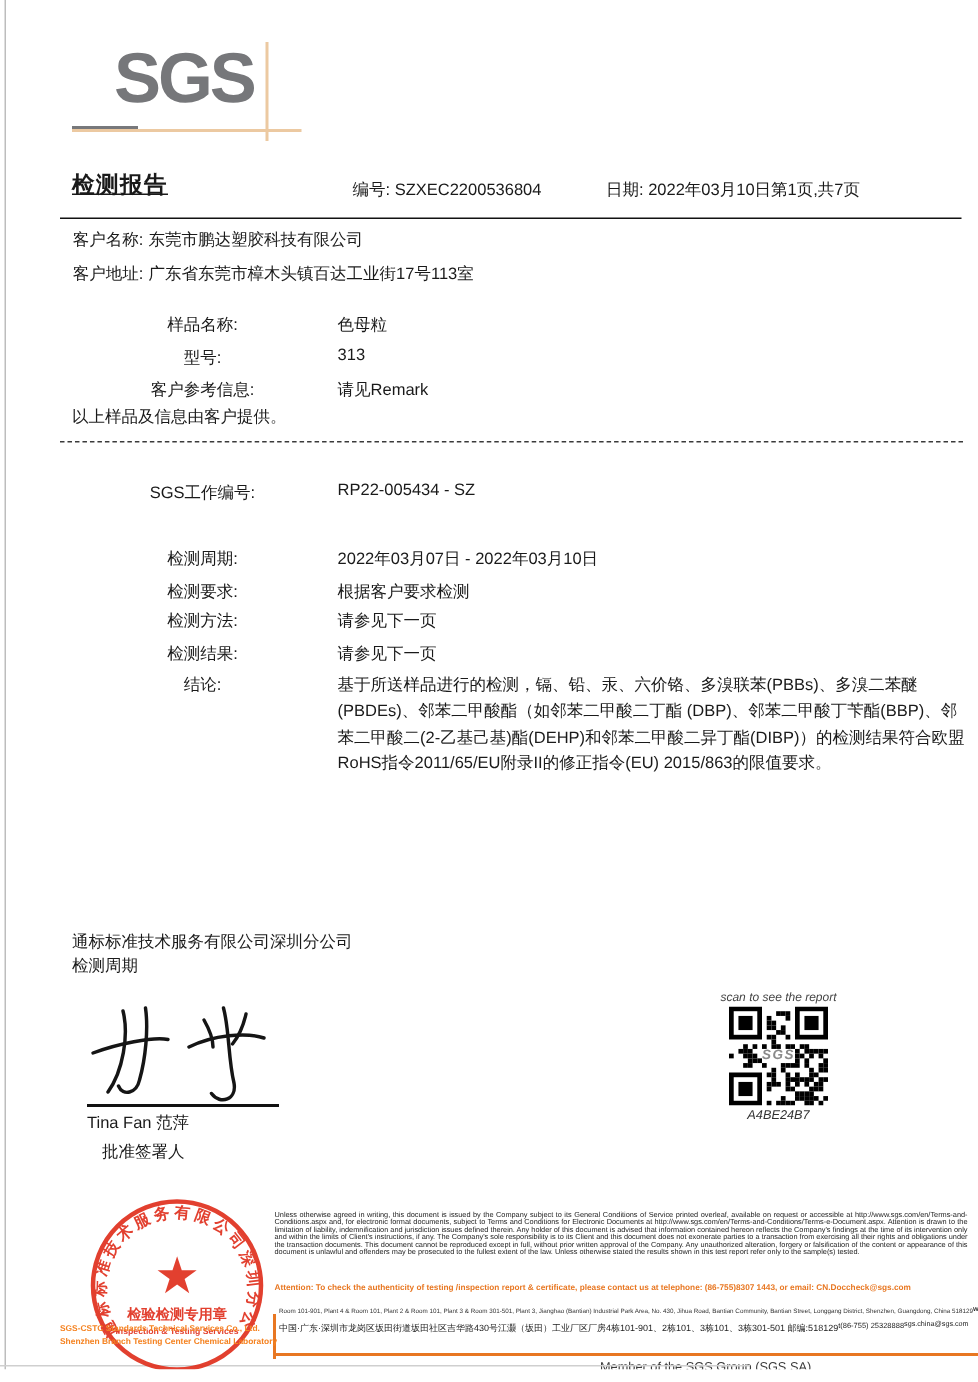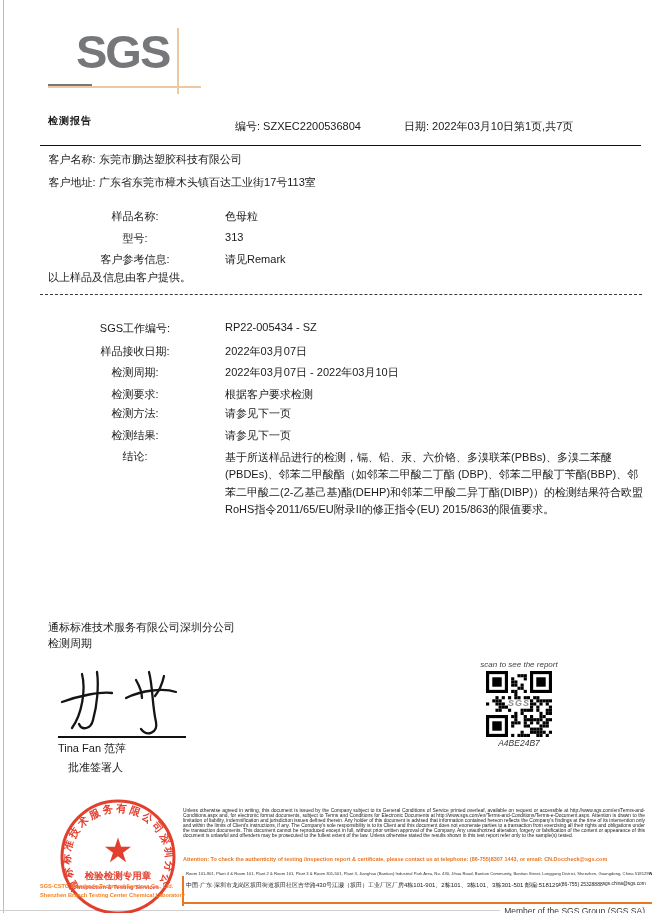--- a/index.html
+++ b/index.html
@@ -9,21 +9,21 @@
   .window-edge{left:3px;top:0;width:1px;height:921px;background:#bdbdbd;}
 
   
   .logo-text{left:76px;top:28px;font-size:47px;font-weight:800;color:#76777a;
              letter-spacing:-2px;line-height:1;}
   .logo-underline-dark{left:48px;top:84px;width:44px;height:2px;background:#77787b;}
   .logo-line-h{left:48px;top:86px;width:153px;height:2px;background:#ecc9a1;}
   .logo-line-v{left:177px;top:28px;width:2px;height:66px;background:#ecc9a1;}
 
   
-  .report-title{left:48px;top:114px;font-size:10px;font-weight:bold;letter-spacing:1px;}
+  .report-title{left:48px;top:114px;font-size:15px;font-weight:bold;letter-spacing:1px;text-decoration:underline;}
   .h-no{left:235px;top:119px;font-size:11px;}
   .h-date{left:404px;top:119px;font-size:11px;}
   .h-page{left:514px;top:119px;font-size:11px;}
   .header-rule{left:40px;top:145px;width:601px;height:1px;background:#111;}
 
   .row{position:absolute;left:48px;font-size:11px;white-space:nowrap;}
   .row .lbl{display:inline-block;vertical-align:top;text-align:center;}
   .lbl-w48{width:48px;}
   .lbl-w174{width:174px;}
   .dashed-rule{left:40px;top:294px;width:602px;border-top:1.5px dashed #3a3a3a;height:0;}
@@ -54,21 +54,21 @@
              font-weight:bold;color:#e87722;}
   .addr-en{left:186px;top:871px;width:459px;font-size:4.2px;color:#333;
            display:flex;justify-content:space-between;white-space:nowrap;}
   .addr-en .site{font-size:4.8px;font-weight:bold;}
   .addr-cn{left:186px;top:881px;width:459px;font-size:6px;color:#222;
            display:flex;justify-content:space-between;white-space:nowrap;}
   .addr-cn .tel{font-size:5px;}
   .addr-cn .mail{font-size:4.8px;}
   .orange-v{left:182px;top:876px;width:1.5px;height:30px;background:#e87722;}
   .orange-h{left:182px;top:902px;width:470px;height:1.5px;background:#e87722;}
-  .member{left:400px;top:906px;width:245px;text-align:right;font-size:8.5px;color:#3a3a3a;}
+  .member{left:400px;top:906px;width:245px;text-align:left;font-size:8.5px;color:#3a3a3a;}
   .page-edge-line{left:0;top:910px;width:500px;height:1px;background:#cfcfcf;}
   .bottom-bar{left:0;top:918px;width:652px;height:3px;
               background:linear-gradient(90deg,#474747 0%,#474747 72%,#b5b5b5 90%,#dddddd 100%);}
 
   .stamp-svg{left:56px;top:795px;opacity:.92;}
   .stamp-co1{left:40px;top:883px;font-size:5.6px;font-weight:bold;color:#f58220;white-space:nowrap;}
   .stamp-co2{left:40px;top:892px;font-size:5.6px;font-weight:bold;color:#f58220;white-space:nowrap;}
 </style>
 </head>
 <body>
@@ -106,24 +106,20 @@
   <div class="row" style="top:252px">
     <span class="lbl lbl-w174">客户参考信息:</span>
     <span>请见Remark</span>
   </div>
   <div class="row" style="top:270px">以上样品及信息由客户提供。</div>
   <div class="abs dashed-rule"></div>
 
   <div class="row" style="top:321px">
     <span class="lbl lbl-w174">SGS工作编号:</span>
     <span>RP22-005434 - SZ</span>
-  </div>
-  <div class="row" style="top:344px">
-    <span class="lbl lbl-w174">样品接收日期:</span>
-    <span>2022年03月07日</span>
   </div>
   <div class="row" style="top:365px">
     <span class="lbl lbl-w174">检测周期:</span>
     <span>2022年03月07日 - 2022年03月10日</span>
   </div>
   <div class="row" style="top:387px">
     <span class="lbl lbl-w174">检测要求:</span>
     <span>根据客户要求检测</span>
   </div>
   <div class="row" style="top:406px">

